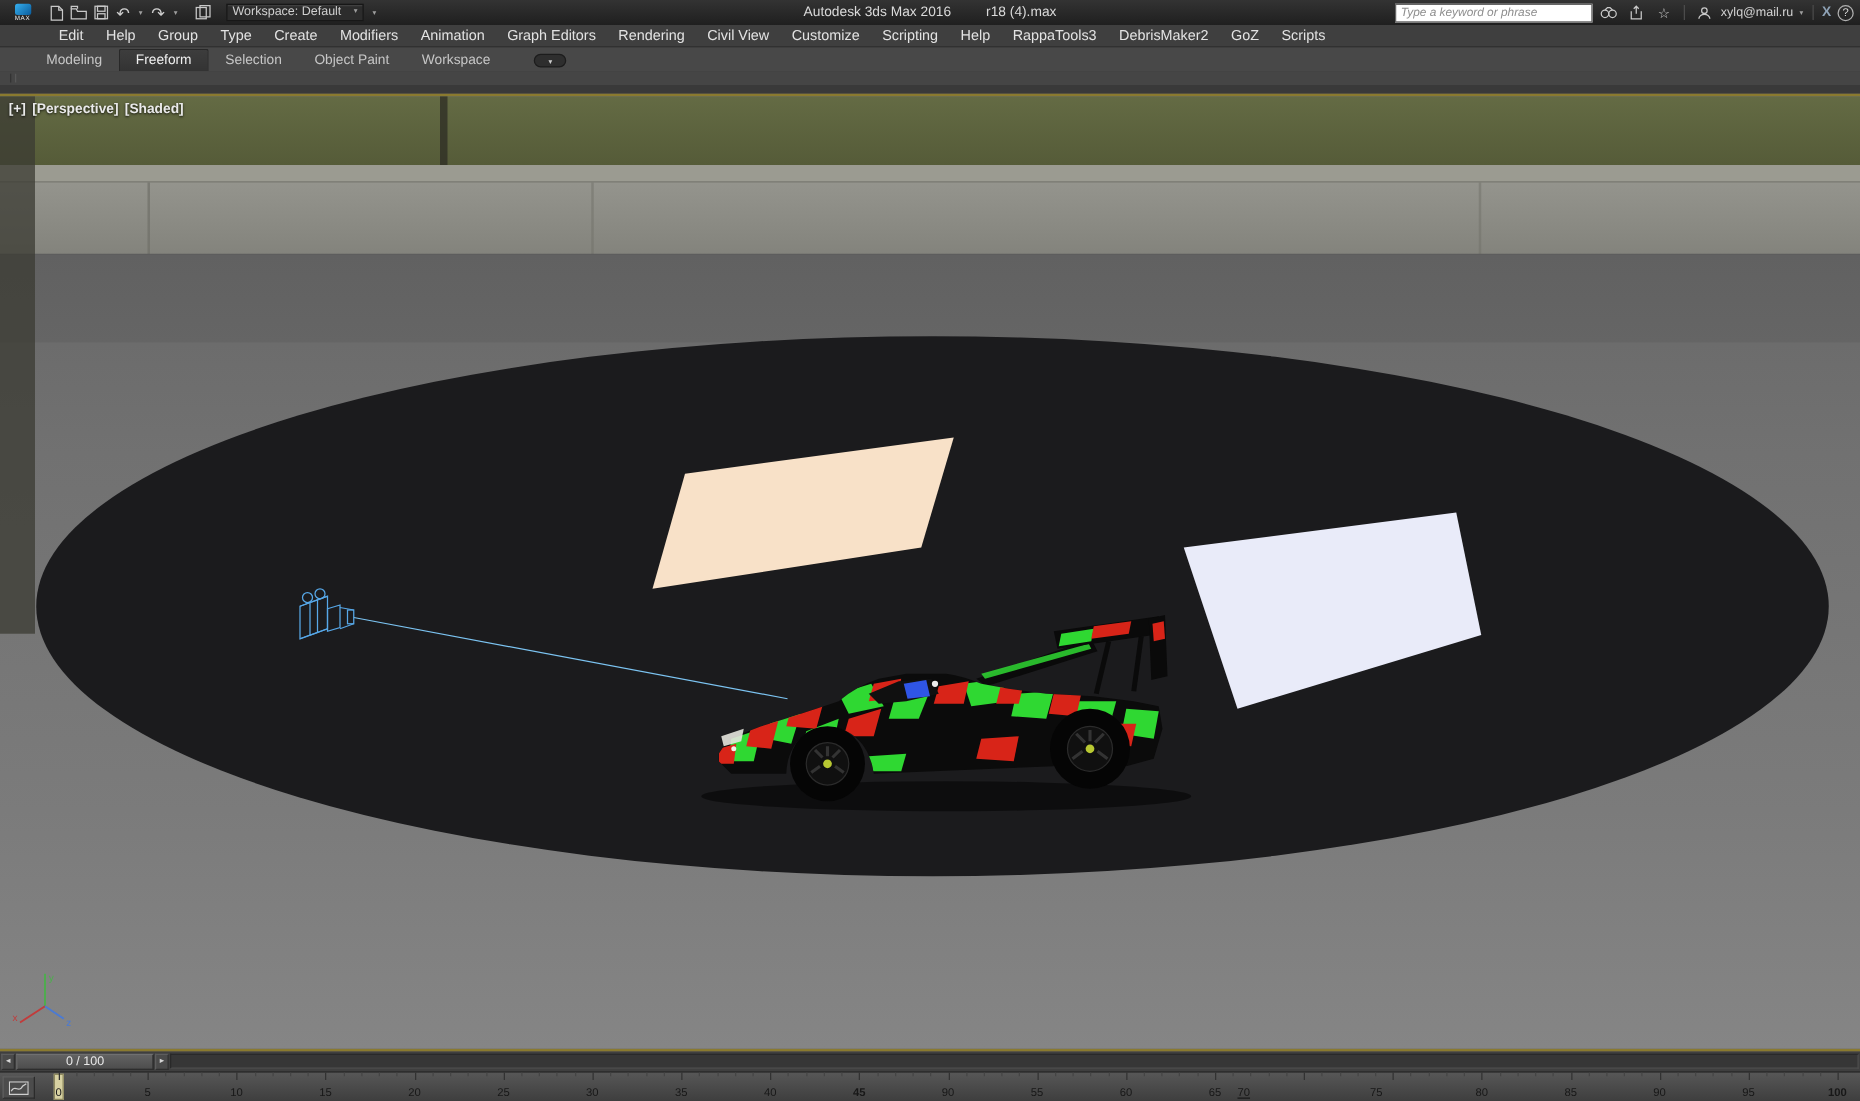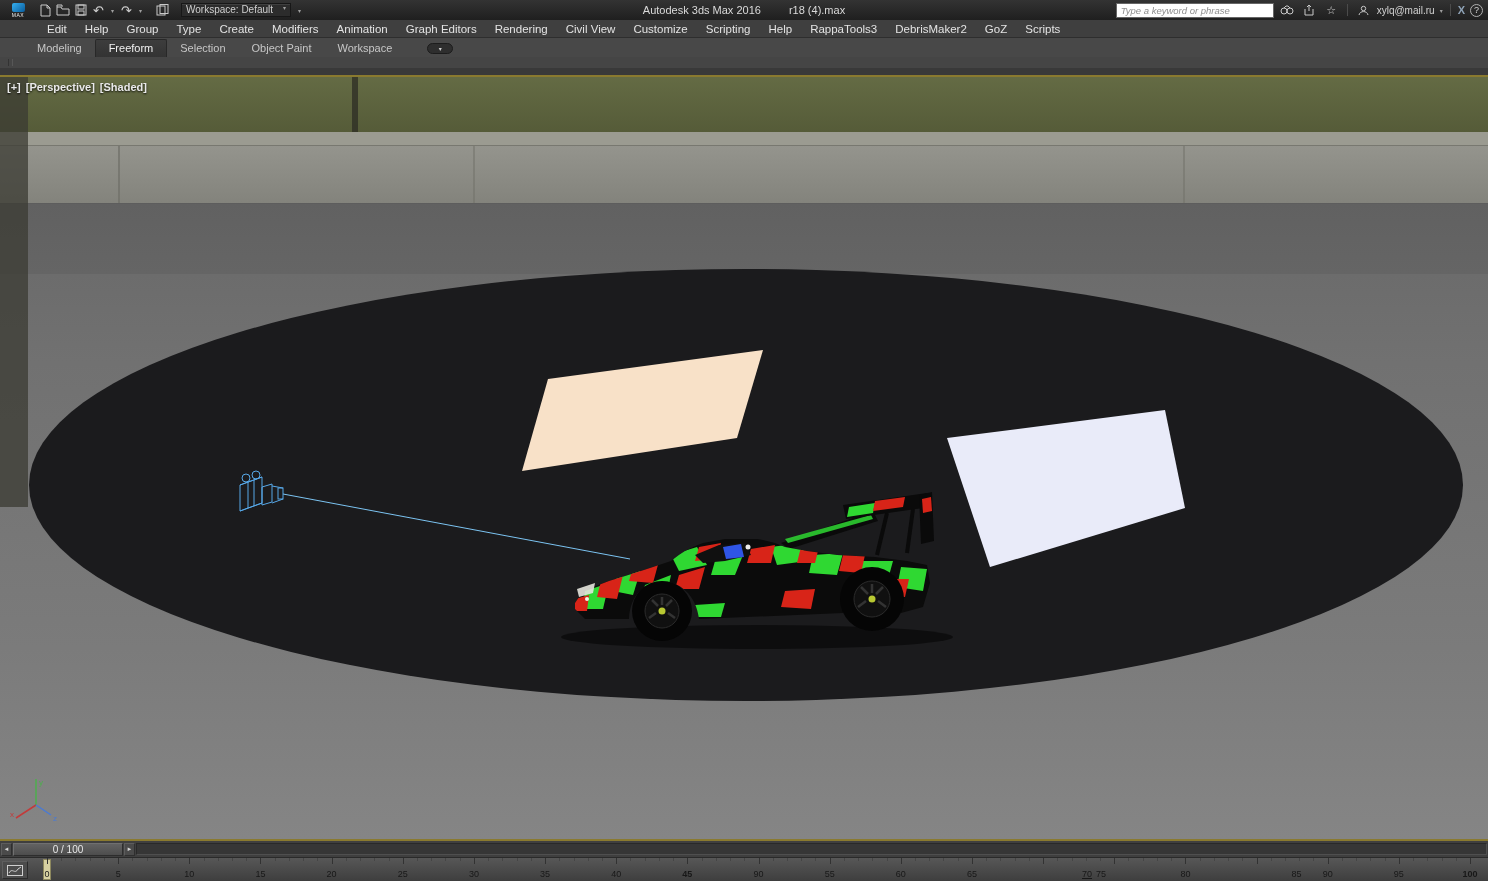--- a/index.html
+++ b/index.html
@@ -464,20 +464,20 @@
     <span class="tb-num" style="left: 331.6px;">20</span>
     <span class="tb-num" style="left: 402.75px;">25</span>
     <span class="tb-num" style="left: 473.9px;">30</span>
     <span class="tb-num" style="left: 545.05px;">35</span>
     <span class="tb-num" style="left: 616.2px;">40</span>
     <span class="tb-num" style="left: 687.35px; font-weight: bold;">45</span>
     <span class="tb-num" style="left: 758.5px;">90</span>
     <span class="tb-num" style="left: 829.65px;">55</span>
     <span class="tb-num" style="left: 900.8px;">60</span>
     <span class="tb-num" style="left: 971.95px;">65</span>
-    <span class="tb-num" style="left: 1087px; text-decoration: underline;">70</span>
+    <span class="tb-num" style="left: 995px; text-decoration: underline;">70</span>
     <span class="tb-num" style="left: 1101px;">75</span>
     <span class="tb-num" style="left: 1185.4px;">80</span>
-    <span class="tb-num" style="left: 1256.55px; margin-left: 40px;">85</span>
+    <span class="tb-num" style="left: 1256.55px;">85</span>
     <span class="tb-num" style="left: 1327.7px;">90</span>
     <span class="tb-num" style="left: 1398.85px;">95</span>
     <span class="tb-num" style="left: 1470px; font-weight: bold;">100</span>
   </div>
 
 </body></html>

